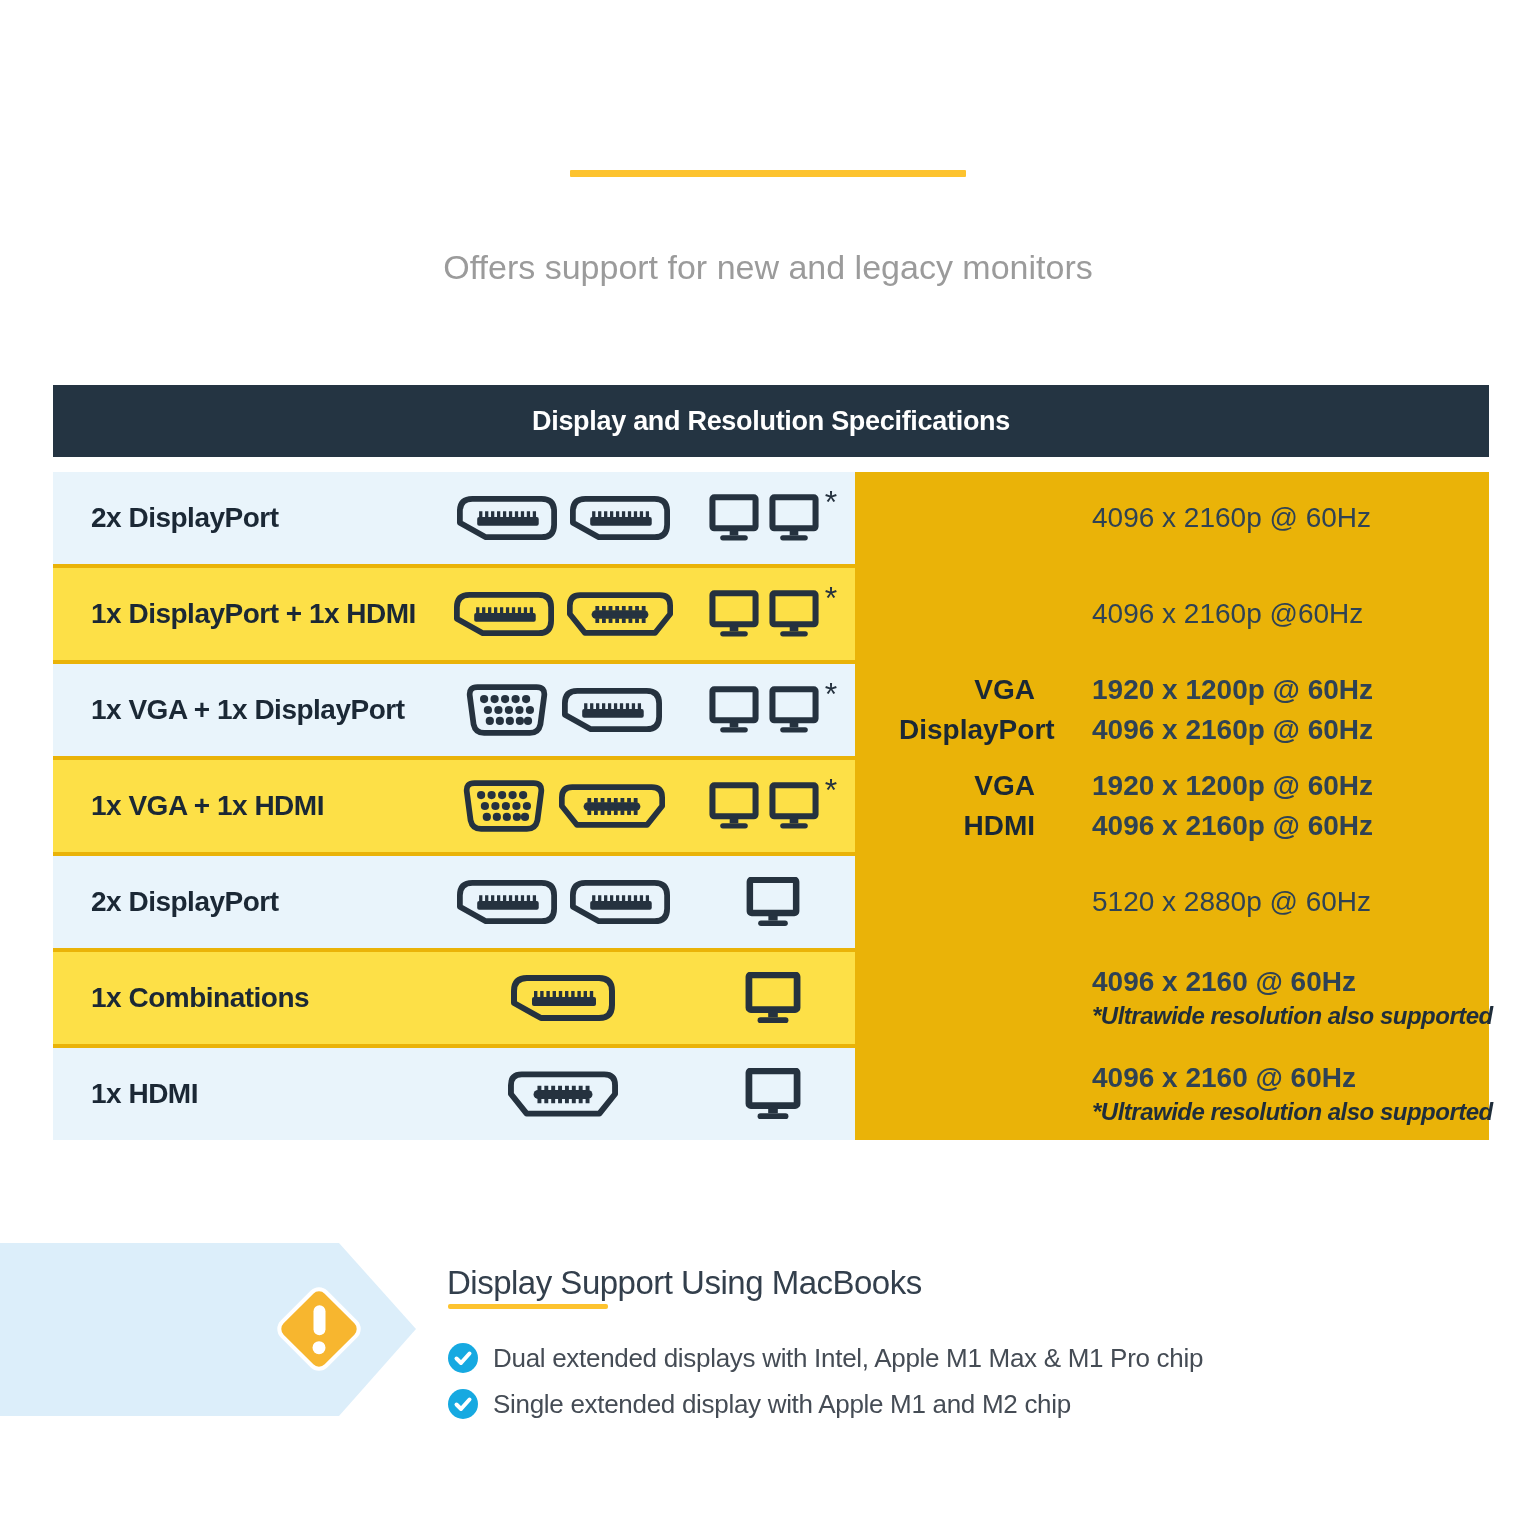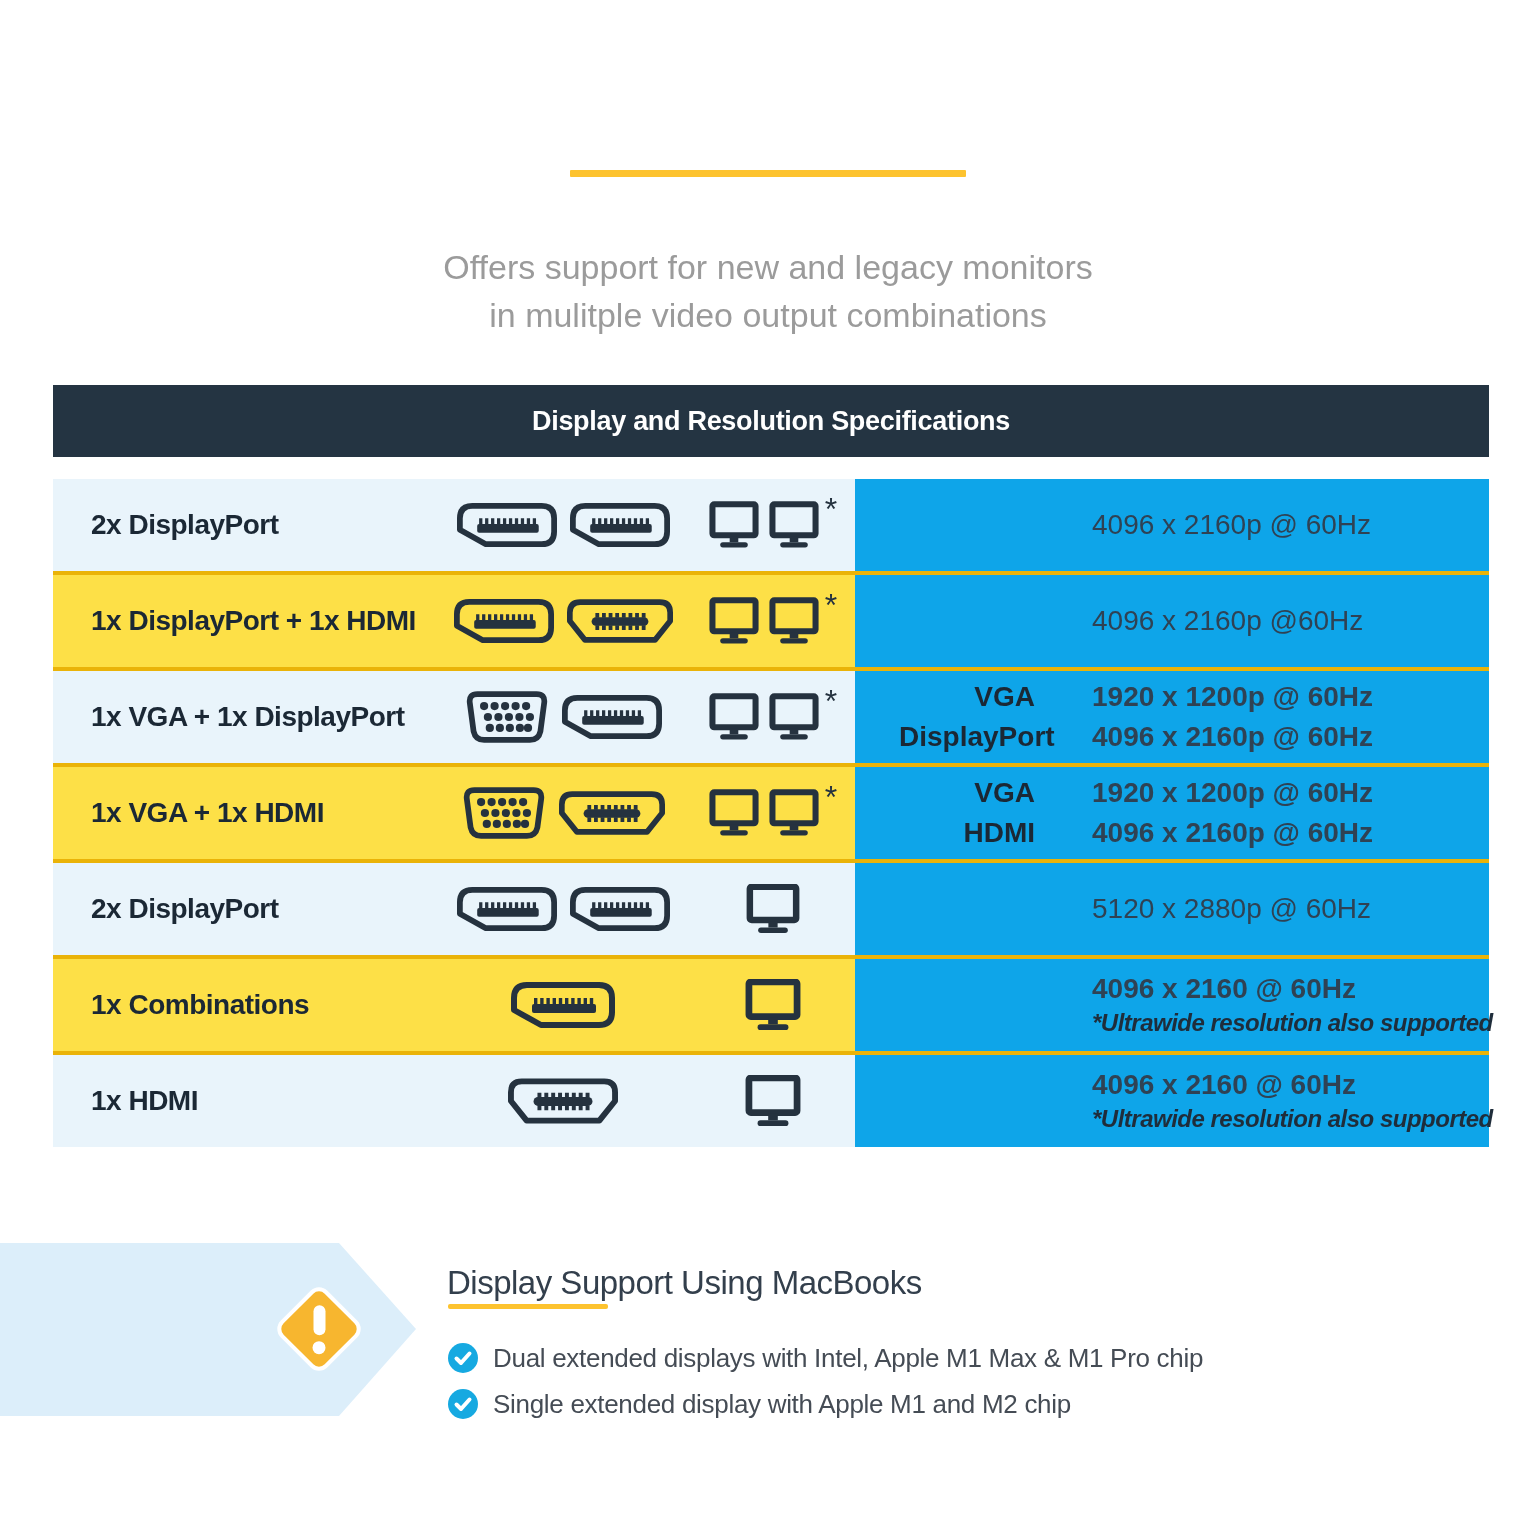--- a/index.html
+++ b/index.html
@@ -25,30 +25,30 @@
     text-align:center; font-size:34px; font-weight:300;
     color:#9b9b9b; line-height:1.42;
   }
 
   
   .spec-table { position:absolute; left:53px; top:385px; width:1436px; }
   .table-header {
     height:72px; background:#243442; color:#ffffff;
     display:flex; align-items:center; justify-content:center;
     font-size:27px; font-weight:700; letter-spacing:-0.3px;
-    margin-bottom:22px;
+    margin-bottom:15px;
   }
   .row {
     position:relative; height:96px;
     border-bottom:4px solid #eab308;
   }
   .row:last-child { height:92px; border-bottom:none; }
   .cell-left  { position:absolute; left:0; top:0; bottom:0; width:802px; background:#e9f4fb; }
   .row.alt .cell-left { background:#fde047; }
-  .cell-right { position:absolute; left:802px; top:0; bottom:0; right:0; background:#0ea5e9; }
+  .cell-right { position:absolute; left:802px; top:0; bottom:0; right:0; background:#eab308; }
 
   .row-label {
     position:absolute; left:38px; top:50%; transform:translateY(-50%);
     font-size:28px; font-weight:600; letter-spacing:-0.5px; color:#1b2835;
     white-space:nowrap;
   }
   .connectors {
     position:absolute; left:360px; top:50%; transform:translateY(-50%);
     width:300px; display:flex; align-items:center; justify-content:center; gap:13px;
   }
@@ -165,21 +165,20 @@
       <path d="M8.5 15.5 L13 20 L21.5 10.5" fill="none" stroke="#ffffff" stroke-width="4" stroke-linecap="round" stroke-linejoin="round"></path>
     </g>
   </defs>
 </svg>
 
 <div class="page">
 
   <div class="title-rule"></div>
   <div class="subtitle">
     <span>Offers support for new and legacy monitors</span><br>
-    <span>in mulitple video output combinations</span>
   </div>
 
   <div class="spec-table">
     <div class="table-header">Display and Resolution Specifications</div>
 
     <div class="row">
       <div class="cell-left">
         <div class="row-label">2x DisplayPort</div>
         <div class="connectors">
           <svg class="ic" width="100" height="46" viewBox="0 0 104 46">

